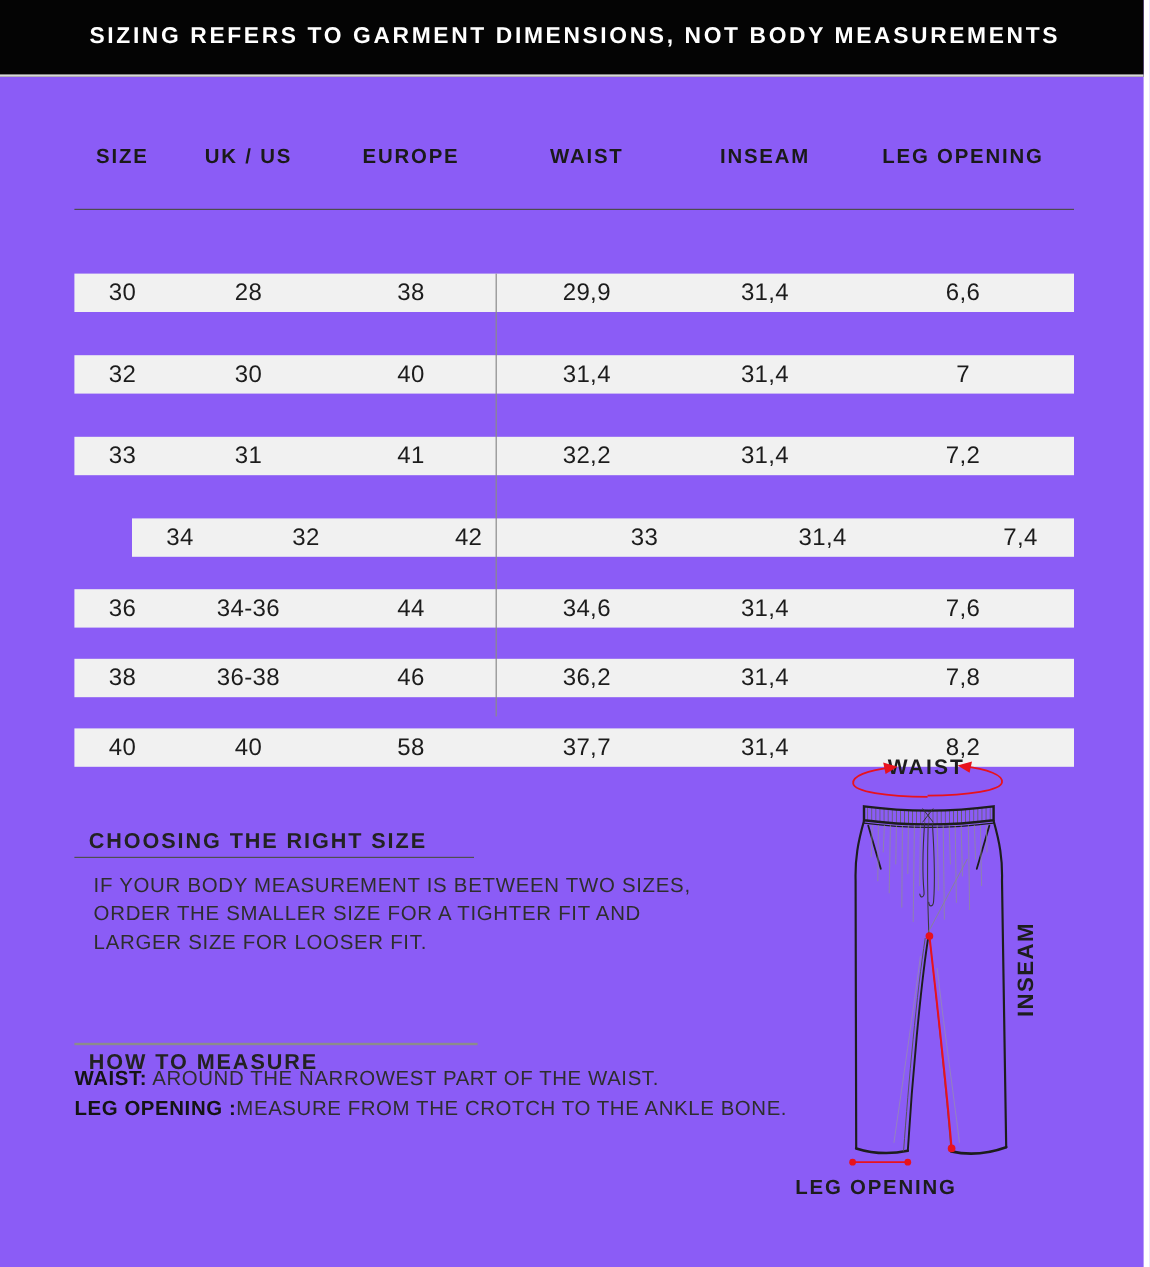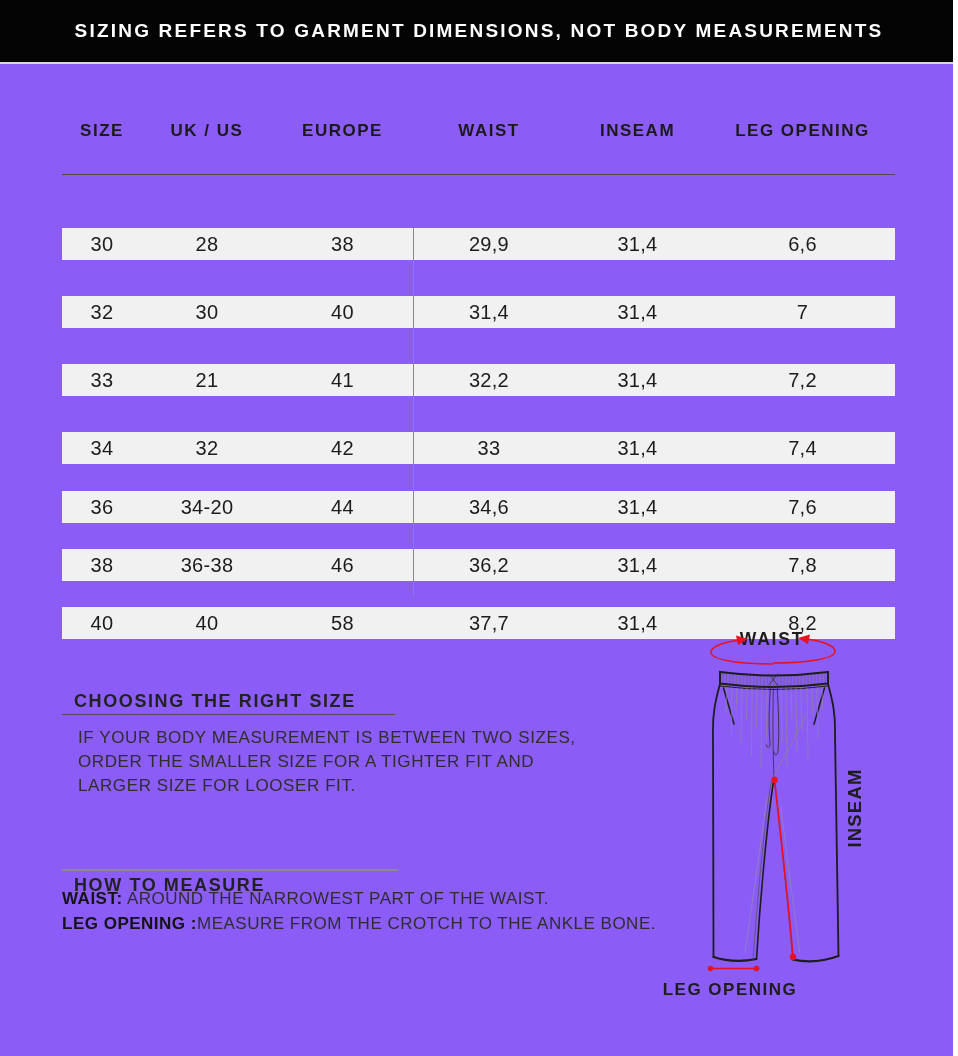--- a/index.html
+++ b/index.html
@@ -18,21 +18,21 @@
     position:absolute;left:62px;top:121px;width:833px;display:grid;
     grid-template-columns:80px 130px 141px 152px 145px 185px;
   }
   .th{text-align:center;font-weight:bold;font-size:17px;letter-spacing:1.5px;color:#1a1a1a;white-space:nowrap;}
   .header-rule{position:absolute;left:62px;top:174px;width:833px;height:1px;background:#4c4c4c;}
   .rows{position:absolute;left:62px;top:228px;width:833px;}
   .size-row{
     display:grid;grid-template-columns:80px 130px 141px 152px 145px 185px;
     height:32px;line-height:32px;background:#f1f1f1;margin-bottom:36px;
   }
-  .size-row:nth-child(4){margin-bottom:27px;}
+  .size-row:nth-child(4){margin-bottom:27px;margin-left:48px;}
   .size-row:nth-child(5),.size-row:nth-child(6){margin-bottom:26px;}
   .cell{text-align:center;font-size:20px;letter-spacing:0.3px;color:#1c1c1c;}
   .v-divider{position:absolute;left:413px;top:228px;width:1px;height:369px;background:#8a8a8a;}
   
   .section-heading{position:absolute;left:62px;margin:12px;font-size:18px;font-weight:bold;letter-spacing:1.6px;color:#222;white-space:nowrap;}
   .heading-choosing{top:679px;}
   .rule-choosing{position:absolute;left:62px;top:714px;width:333px;height:1px;background:#4f4f4f;}
   .choosing-text{position:absolute;left:78px;top:726px;font-size:17px;letter-spacing:0.6px;line-height:24px;color:#2e2e2e;}
   .heading-howto{top:863px;}
   .rule-howto{position:absolute;left:62px;top:869px;width:336px;height:2px;background:#8c8c8c;}
@@ -74,37 +74,37 @@
     <div class="size-row">
       <span class="cell">32</span>
         <span class="cell">30</span>
         <span class="cell">40</span>
         <span class="cell">31,4</span>
         <span class="cell">31,4</span>
         <span class="cell">7</span>
     </div>
     <div class="size-row">
       <span class="cell">33</span>
-        <span class="cell">21</span>
+        <span class="cell">31</span>
         <span class="cell">41</span>
         <span class="cell">32,2</span>
         <span class="cell">31,4</span>
         <span class="cell">7,2</span>
     </div>
     <div class="size-row">
       <span class="cell">34</span>
         <span class="cell">32</span>
         <span class="cell">42</span>
         <span class="cell">33</span>
         <span class="cell">31,4</span>
         <span class="cell">7,4</span>
     </div>
     <div class="size-row">
       <span class="cell">36</span>
-        <span class="cell">34-20</span>
+        <span class="cell">34-36</span>
         <span class="cell">44</span>
         <span class="cell">34,6</span>
         <span class="cell">31,4</span>
         <span class="cell">7,6</span>
     </div>
     <div class="size-row">
       <span class="cell">38</span>
         <span class="cell">36-38</span>
         <span class="cell">46</span>
         <span class="cell">36,2</span>

